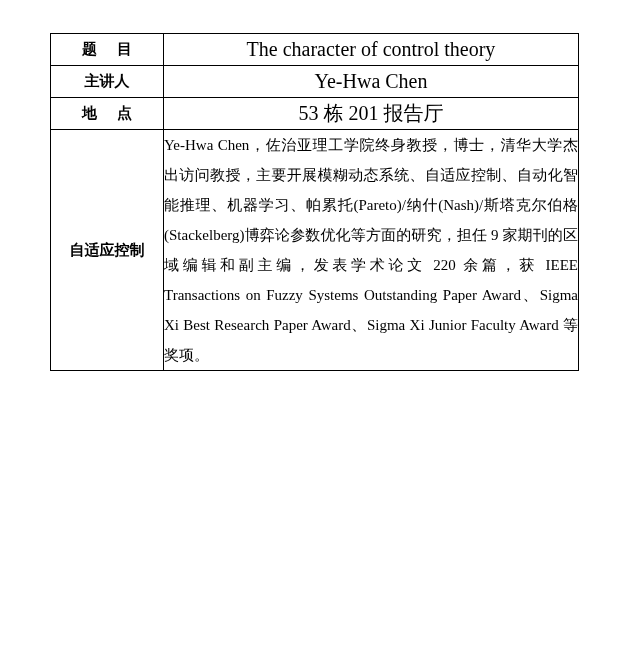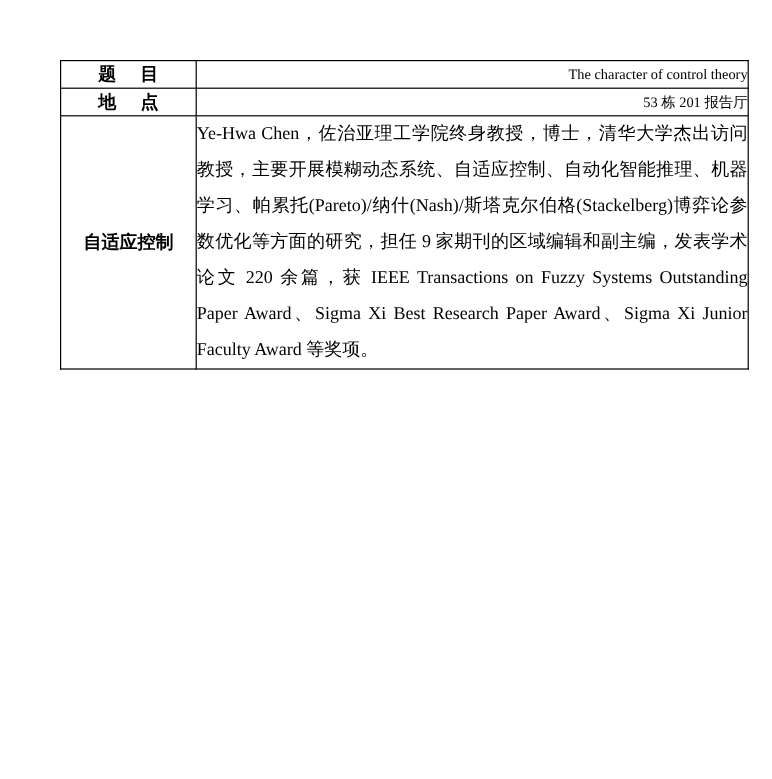--- a/index.html
+++ b/index.html
@@ -16,22 +16,22 @@
   }
   .page {
     position: relative;
     width: 643px;
     height: 649px;
     background: #ffffff;
   }
   .seminar-table {
     position: absolute;
     left: 50px;
-    top: 50px;
-    width: 574px;
+    top: 33px;
+    width: 529px;
     border-collapse: collapse;
     table-layout: fixed;
   }
   .seminar-table td {
     border: 1px solid #000000;
     vertical-align: middle;
     padding: 0;
   }
   .label-cell {
     width: 112px;
@@ -42,23 +42,23 @@
     color: #000000;
     padding: 9px 4px;
     letter-spacing: 0px;
   }
   .label-cell.spaced {
     letter-spacing: 8px;
     text-indent: 8px;
   }
   .value-cell {
     padding: 9px 12px 9px 14px;
-    font-size: 12px;
+    font-size: 20px;
     line-height: 1.55;
-    text-align: right;
+    text-align: center;
   }
   .value-cell.latin {
     font-family: "Liberation Serif", "DejaVu Serif", serif;
   }
   .bio-cell {
     padding: 12px 12px 12px 14px;
     font-size: 15px;
     line-height: 2.0;
     text-align: justify;
     text-justify: inter-ideograph;
@@ -73,20 +73,24 @@
 </head>
 <body>
 
 <div class="page">
   <table class="seminar-table">
     <tbody>
       <tr class="row-title">
         <td class="label-cell spaced">题  目</td>
         <td class="value-cell latin">The character of control theory</td>
       </tr>
+      <tr class="row-speaker">
+        <td class="label-cell">主讲人</td>
+        <td class="value-cell latin">Ye-Hwa Chen</td>
+      </tr>
       <tr class="row-place">
         <td class="label-cell spaced">地  点</td>
         <td class="value-cell">53 栋 201 报告厅</td>
       </tr>
       <tr>
         <td class="label-cell">自适应控制</td>
         <td class="bio-cell">Ye-Hwa Chen，佐治亚理工学院终身教授，博士，清华大学杰出访问教授，主要开展模糊动态系统、自适应控制、自动化智能推理、机器学习、帕累托(Pareto)/纳什(Nash)/斯塔克尔伯格(Stackelberg)博弈论参数优化等方面的研究，担任 9 家期刊的区域编辑和副主编，发表学术论文 220 余篇，获 IEEE Transactions on Fuzzy Systems Outstanding Paper Award、Sigma Xi Best Research Paper Award、Sigma Xi Junior Faculty Award 等奖项。</td>
       </tr>
     </tbody>
   </table>

